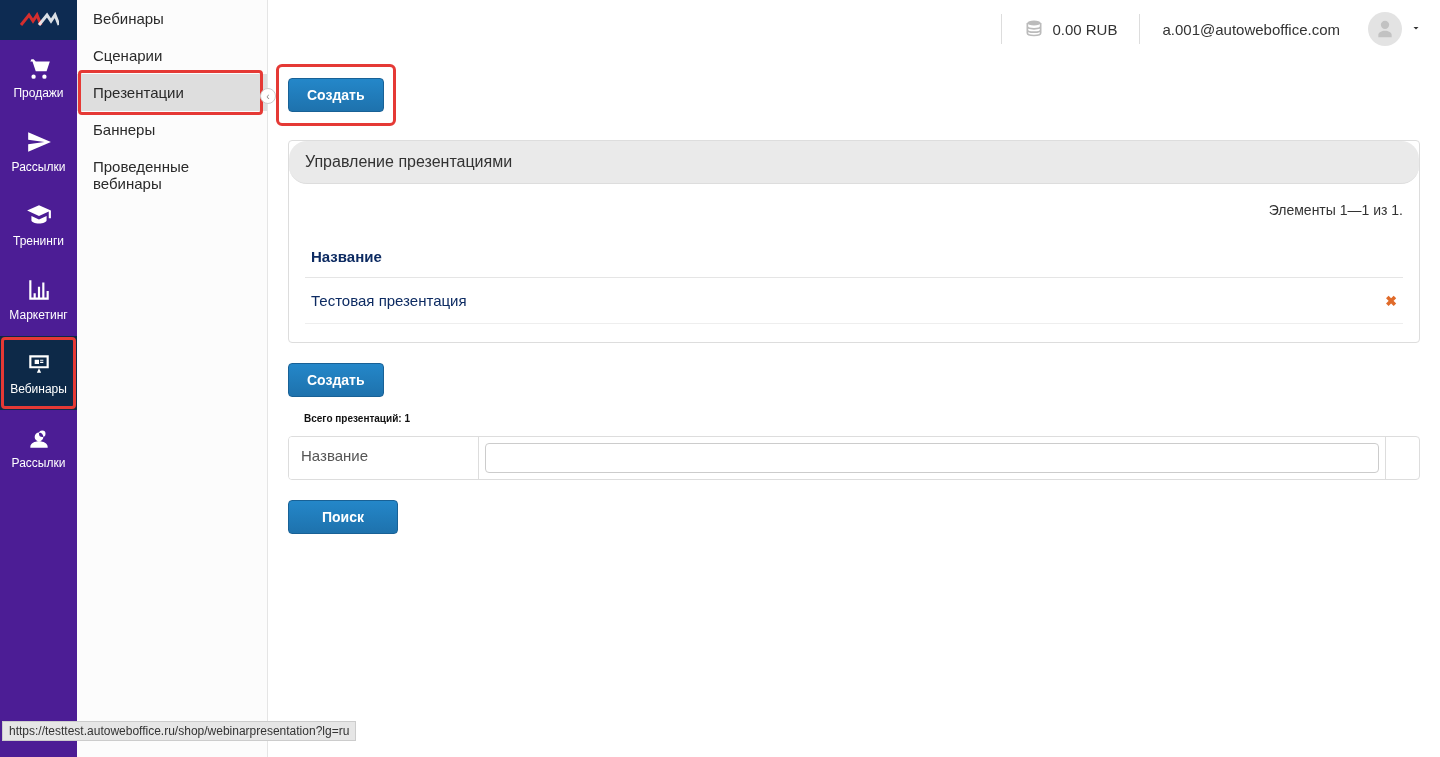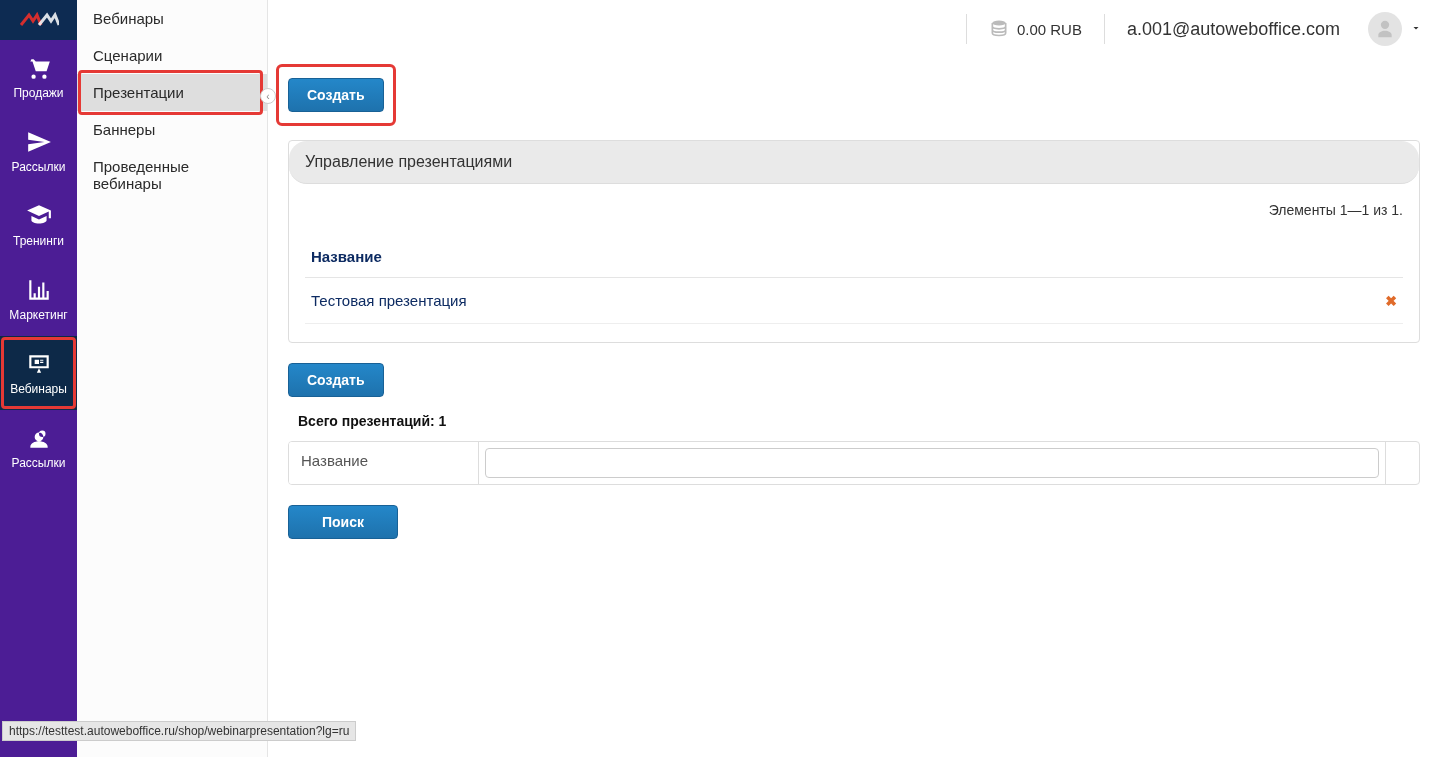--- a/index.html
+++ b/index.html
@@ -50,21 +50,21 @@
 
 
 .main { flex: 1; display: flex; flex-direction: column; position: relative; }
 .topbar {
   height: 58px; border-bottom: 0; display: flex; align-items: center;
   justify-content: flex-end; padding-right: 18px; gap: 8px;
 }
 .topbar .sep { width: 1px; height: 30px; background: #ddd; margin: 0 14px; }
 .balance { display: flex; align-items: center; gap: 8px; font-size: 15px; color: #333; }
 .balance .coin-icon svg { width: 20px; height: 20px; fill: #bbb; }
-.email { font-size: 18px; color: #333; }
+.email { font-size: 15px; color: #333; }
 .avatar-wrap { display: flex; align-items: center; gap: 8px; }
 .avatar { width: 34px; height: 34px; border-radius: 50%; background: #e3e3e3; display: flex; align-items: center; justify-content: center; }
 .avatar svg { width: 20px; height: 20px; fill: #c2c2c2; }
 .caret svg { width: 12px; height: 12px; fill: #333; }
 
 .content { padding: 20px; flex: 1; overflow: auto; }
 
 .btn-primary {
   background: #1f77b4; background: linear-gradient(#2487c9,#1e72ad);
   color: #fff; border: 1px solid #186196; border-radius: 4px;
@@ -88,21 +88,21 @@
 
 .tbl { width: 100%; border-collapse: collapse; }
 .tbl th {
   text-align: left; color: #0d2b62; font-weight: 700; font-size: 15px;
   padding: 12px 6px; border-bottom: 1px solid #e5e5e5;
 }
 .tbl td { padding: 14px 6px; border-bottom: 1px solid #eee; font-size: 15px; color: #0d2b62; }
 .tbl td.action { text-align: right; width: 40px; }
 .tbl td.action .del-icon { color: #e06b2a; font-weight: bold; cursor: pointer; font-size: 14px; }
 
-.counter { font-weight: 700; font-size: 14px; margin: 16px 10px 12px; color: #111; }
+.counter { font-weight: 700; font-size: 10px; margin: 16px 16px 12px; color: #111; }
 
 .search-row {
   display: flex; border: 1px solid #ddd; border-radius: 4px; overflow: hidden;
   background: #fff; margin-bottom: 20px;
 }
 .search-label {
   width: 190px; padding: 10px 12px; background: #fff; border-right: 1px solid #ddd;
   color: #555; font-size: 15px;
 }
 .search-input-wrap { flex: 1; padding: 6px 6px 6px 6px; display: flex; }

